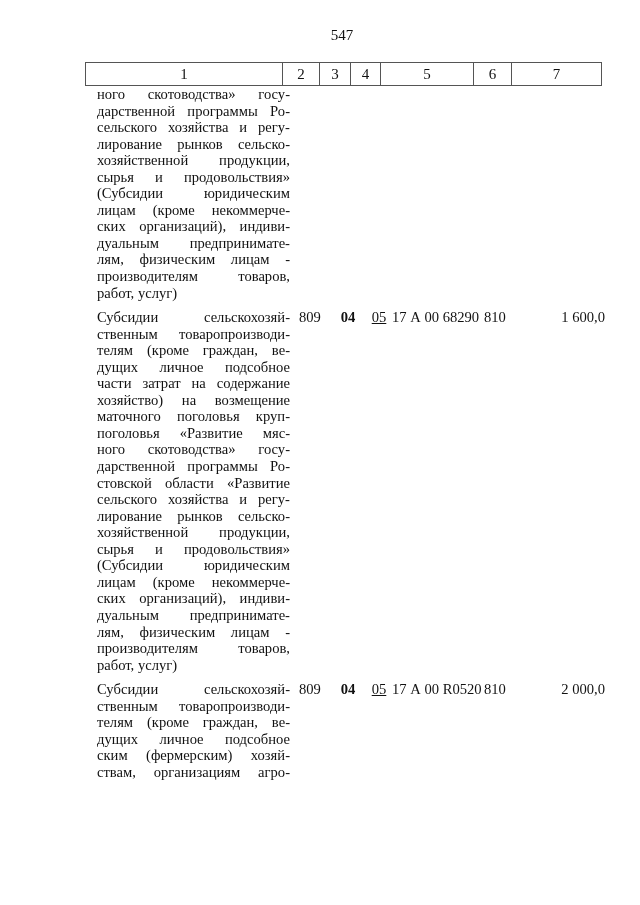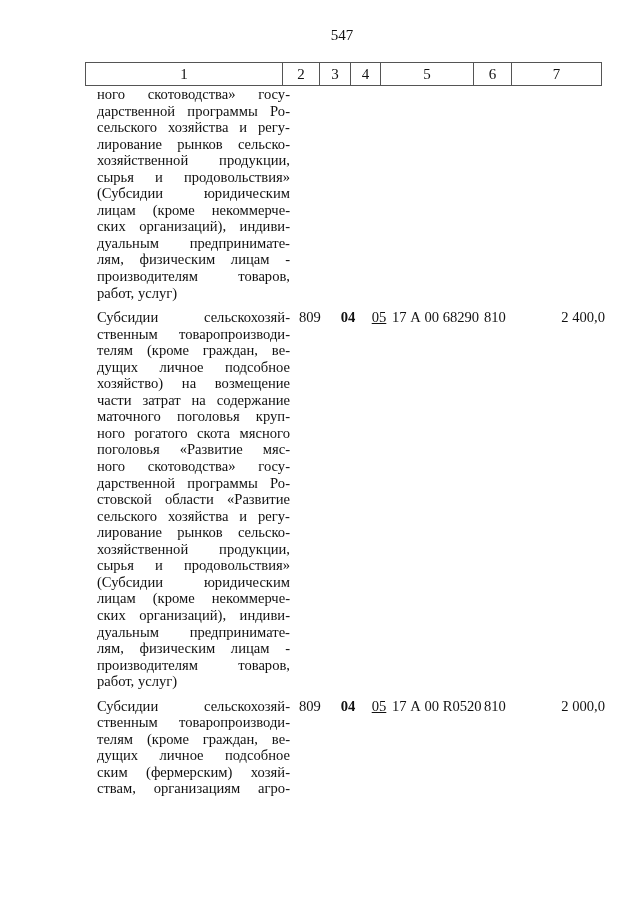--- a/index.html
+++ b/index.html
@@ -139,24 +139,23 @@
       <span class="line last">работ, услуг)</span>
     </div>
   </div>
 
   <div class="row">
     <div class="cell c1">
       <span class="line">Субсидии сельскохозяй-</span>
       <span class="line">ственным товаропроизводи-</span>
       <span class="line">телям (кроме граждан, ве-</span>
       <span class="line">дущих личное подсобное</span>
+      <span class="line">части затрат на содержание</span>
       <span class="line">хозяйство) на возмещение</span>
-      <span class="line">части затрат на содержание</span>
       <span class="line">маточного поголовья круп-</span>
-      <span class="line">ного рогатого скота мясного</span>
       <span class="line">поголовья «Развитие мяс-</span>
       <span class="line">ного скотоводства» госу-</span>
       <span class="line">дарственной программы Ро-</span>
       <span class="line">стовской области «Развитие</span>
       <span class="line">сельского хозяйства и регу-</span>
       <span class="line">лирование рынков сельско-</span>
       <span class="line">хозяйственной продукции,</span>
       <span class="line">сырья и продовольствия»</span>
       <span class="line">(Субсидии юридическим</span>
       <span class="line">лицам (кроме некоммерче-</span>
@@ -165,21 +164,21 @@
       <span class="line">лям, физическим лицам -</span>
       <span class="line">производителям товаров,</span>
       <span class="line last">работ, услуг)</span>
     </div>
     <div class="num-cells">
       <span class="num n2">809</span>
       <span class="num n3">04</span>
       <span class="num n4">05</span>
       <span class="num n5">17 А 00 68290</span>
       <span class="num n6">810</span>
-      <span class="num n7">2 400,0</span>
+      <span class="num n7">1 600,0</span>
     </div>
   </div>
 
   <div class="row">
     <div class="cell c1">
       <span class="line">Субсидии сельскохозяй-</span>
       <span class="line">ственным товаропроизводи-</span>
       <span class="line">телям (кроме граждан, ве-</span>
       <span class="line">дущих личное подсобное</span>
       <span class="line">ским (фермерским) хозяй-</span>

